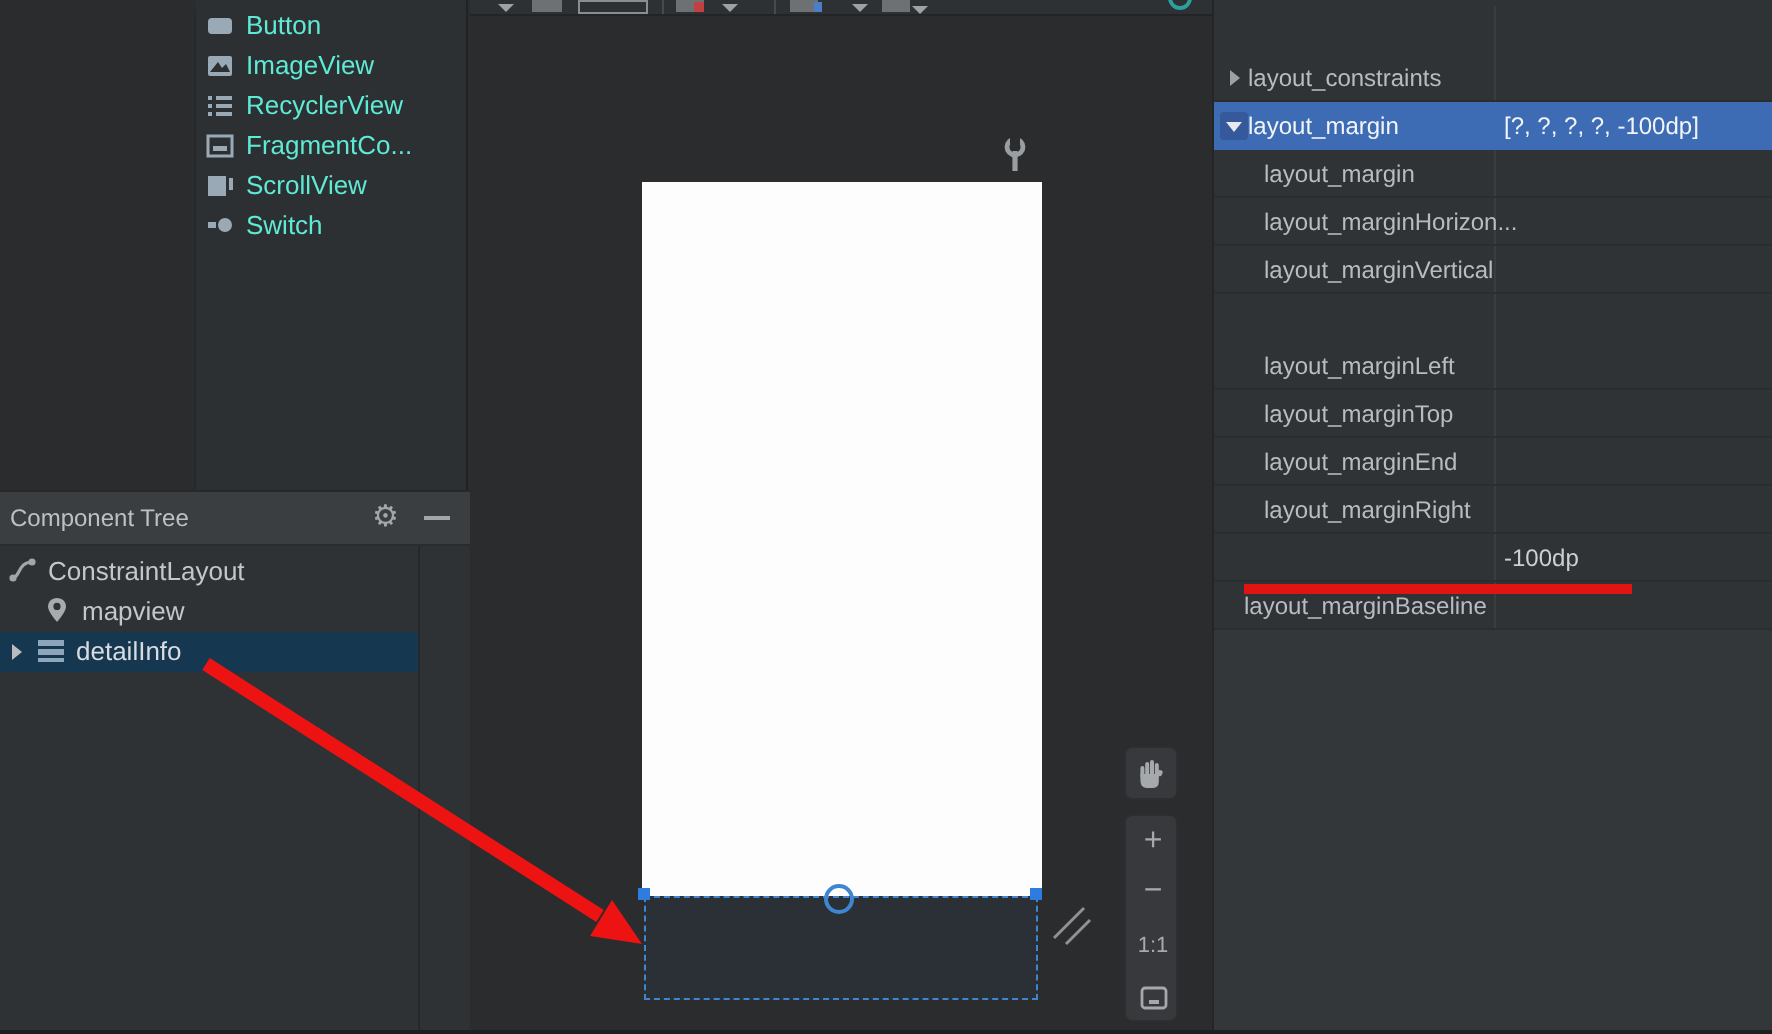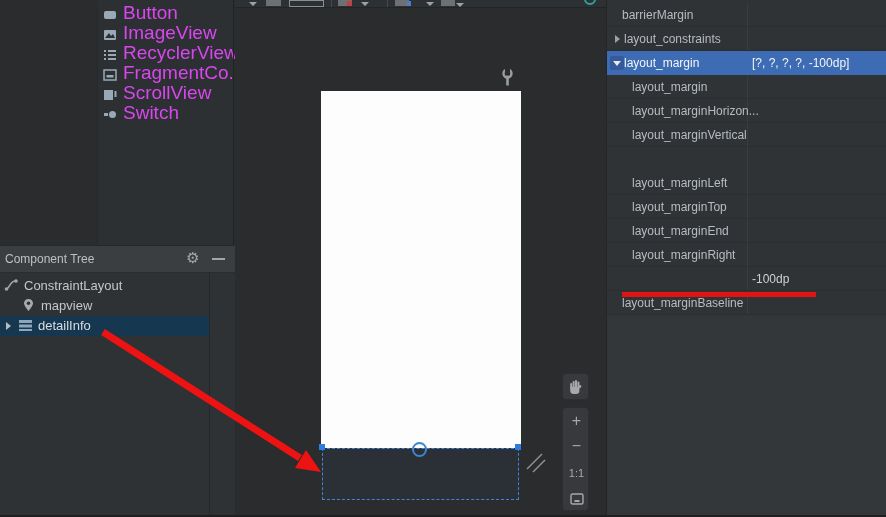--- a/index.html
+++ b/index.html
@@ -12,21 +12,21 @@
   .abs { position:absolute; }
 
   
   .pal-cats { left:0; top:0; width:98px; height:245px; background:#333639; }
   .pal-cats-topstrip { left:0; top:0; width:98px; height:5px; background:#191b1c; }
   .pal-tab-fragment { left:98px; top:0; width:6px; height:5px; background:#31516f; }
   .cat { position:absolute; left:14px; height:16px; line-height:16px; color:#b9bcbf; cursor:default; }
   .pal-list { left:98px; top:0; width:135px; height:245px; background:#2d3033; }
   .pal-item { position:absolute; left:5px; height:20px; line-height:20px; white-space:nowrap; }
   .pal-item .picon { display:inline-block; width:14px; height:13px; vertical-align:-2px; margin-right:6px; }
-  .pal-item .plabel { color:#d946ef; font-size:19px; }
+  .pal-item .plabel { color:#5eead4; font-size:13px; }
   .v-div { width:1px; background:#26282b; }
 
   
   .tree-header { left:0; top:245px; width:235px; height:28px; background:#3b3e41;
                  border-top:1px solid #26282b; border-bottom:1px solid #2a2c2e; }
   .tree-title { position:absolute; left:5px; top:6px; color:#bcc0c3; }
   .gear { position:absolute; left:186px; top:3px; font-size:15px; color:#a3a6a9; cursor:pointer; }
   .hide-btn { position:absolute; left:212px; top:12px; width:13px; height:2px; background:#a3a6a9; cursor:pointer; }
   .tree-area { left:0; top:273px; width:235px; height:244px; background:#2f3235; }
   .tree-row { position:absolute; left:0; width:209px; height:20px; line-height:20px; white-space:nowrap;
@@ -230,23 +230,20 @@
         <rect x="4.5" y="7" width="5" height="2" fill="#a6a9ab"></rect>
       </svg>
     </div>
   </div>
 
   <div class="abs attrs">
     <div class="attr-below"></div>
     <div class="attr-rows">
       <div class="attr-col-div"></div>
 
-      <div class="attr-row" style="top:3px">
-        <span class="aname ind1">barrierMargin</span>
-      </div>
       <div class="attr-row" style="top:27px">
         <span class="chev-r"></span>
         <span class="aname ind0">layout_constraints</span>
       </div>
       <div class="attr-row sel" style="top:51px">
         <span class="chev-box">
             <span class="chev-d" style="left:3px; top:4.5px;"></span>
           </span>
         <span class="aname ind0">layout_margin</span>
         <span class="avalue">[?, ?, ?, ?, -100dp]</span>

